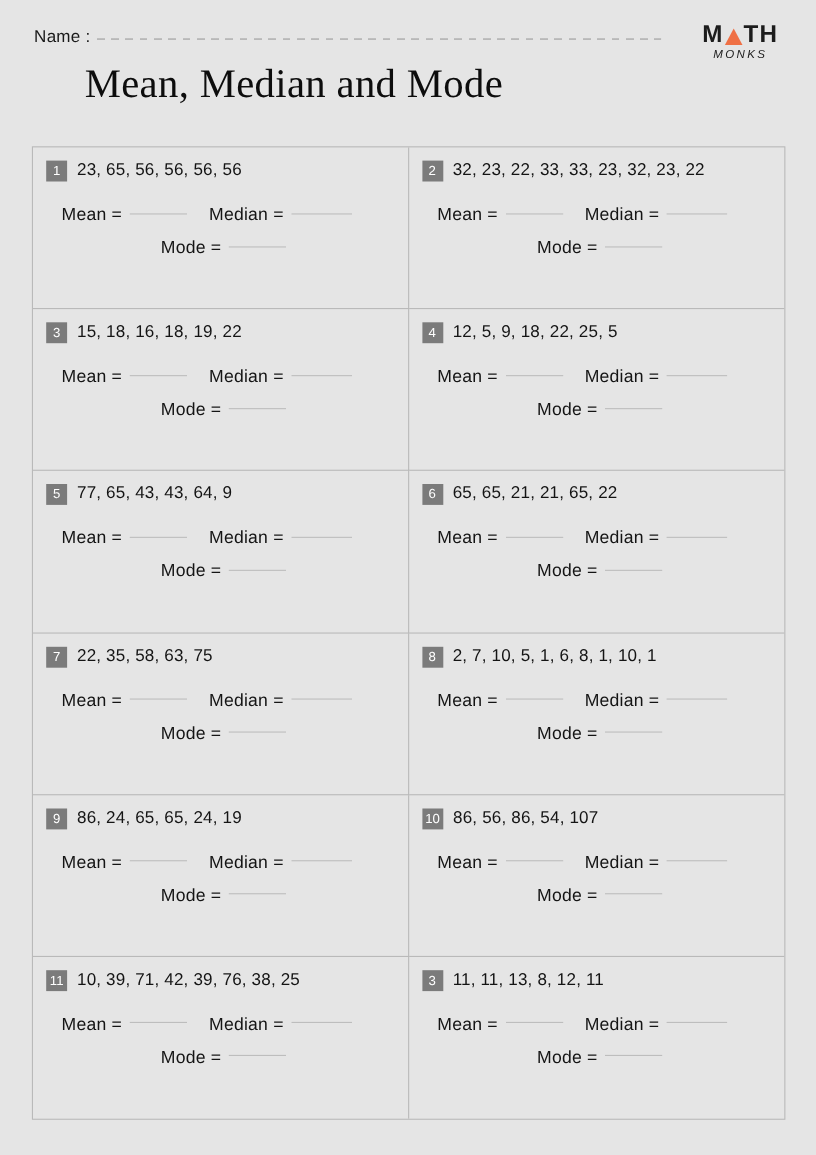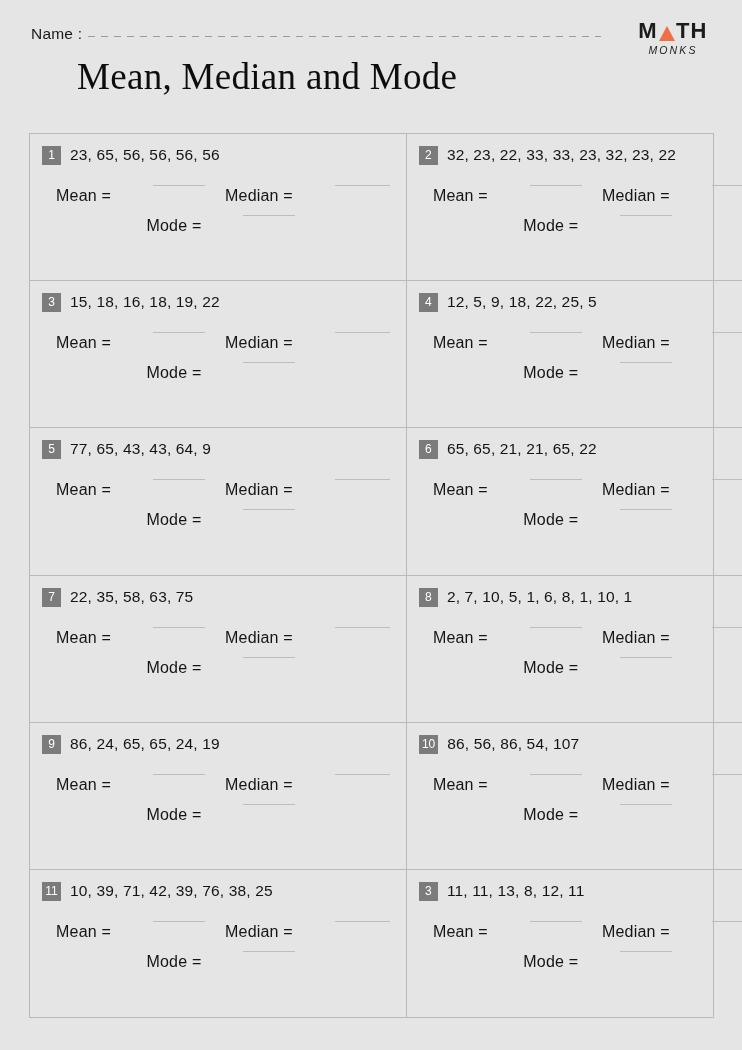--- a/index.html
+++ b/index.html
@@ -179,23 +179,22 @@
   }
   .ans-row2 {
     display: flex;
     align-items: baseline;
     justify-content: center;
     margin-top: 12px;
     padding-right: 4px;
   }
   .ans-item {
     display: flex;
-    align-items: flex-start;
+    align-items: center;
     white-space: nowrap;
-    gap: 35px;
   }
   .ans-item.mean-item { margin-right: 20px; }
   .ans-label {
     font-family: "Liberation Sans", sans-serif;
     font-size: 16px;
     color: #141414;
     letter-spacing: 0.2px;
   }
   .blank {
     display: inline-block;

